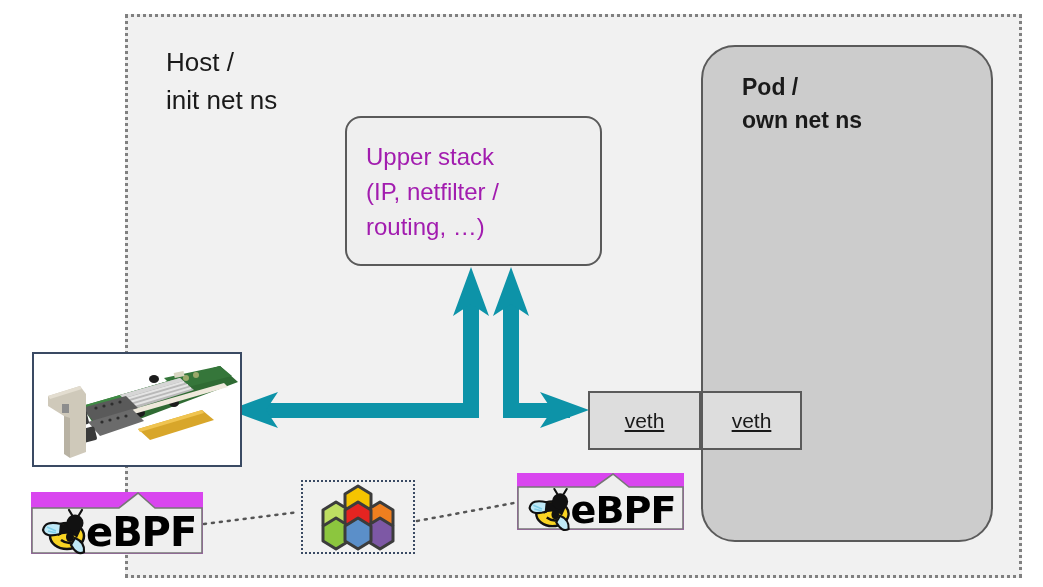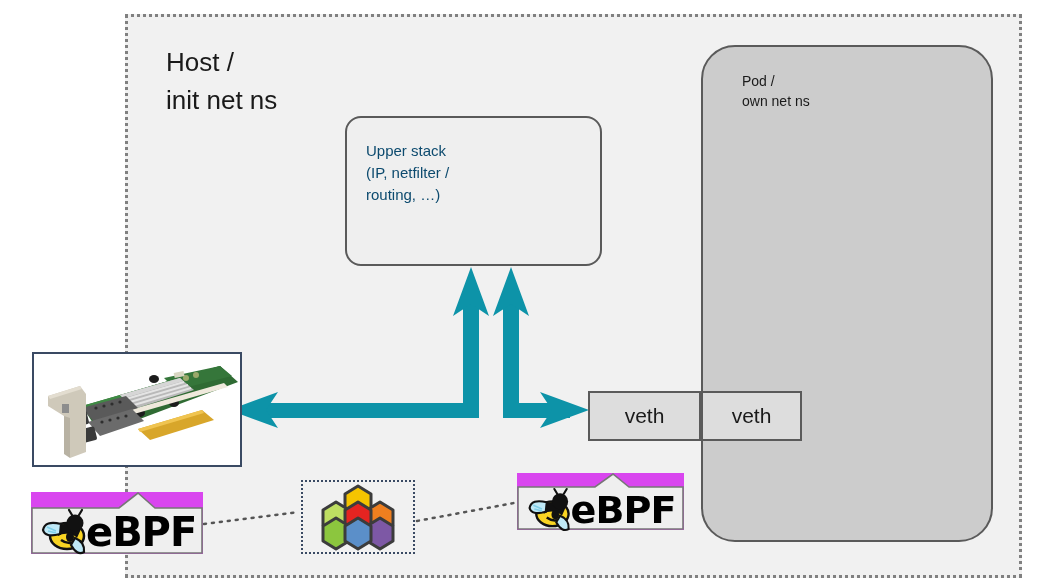--- a/index.html
+++ b/index.html
@@ -46,63 +46,65 @@
     height: 497px;
     background: #cccccc;
     border: 2px solid #5a5a5a;
     border-radius: 34px;
     box-sizing: border-box;
   }
   .pod-label {
     position: absolute;
     left: 742px;
     top: 71px;
-    font-size: 14px;
+    font-size: 23px;
     color: #1a1a1a;
     line-height: 1.45;
     white-space: pre-line;
+    font-weight: bold;
   }
 
   
   .upper-stack {
     position: absolute;
     left: 345px;
     top: 116px;
     width: 257px;
     height: 150px;
     background: #efefef;
     border: 2px solid #5a5a5a;
     border-radius: 16px;
     box-sizing: border-box;
   }
   .upper-stack-label {
     position: absolute;
     left: 366px;
     top: 140px;
     width: 230px;
-    font-size: 15px;
-    color: #0c4a6e;
+    font-size: 24px;
+    color: #a21caf;
     line-height: 1.45;
     white-space: pre-line;
   }
 
   
   .veth {
     position: absolute;
     top: 391px;
     width: 99px;
-    height: 50px;
+    height: 59px;
     background: #dddddd;
     border: 2px solid #5a5a5a;
     box-sizing: border-box;
     display: flex;
     align-items: center;
     justify-content: center;
     font-size: 21px;
     color: #1a1a1a;
+    text-decoration: underline;
   }
   .veth-host { left: 588px; width: 113px; }
   .veth-pod  { left: 701px; width: 101px; }
 
   
   .nic-frame {
     position: absolute;
     left: 32px;
     top: 352px;
     width: 210px;

